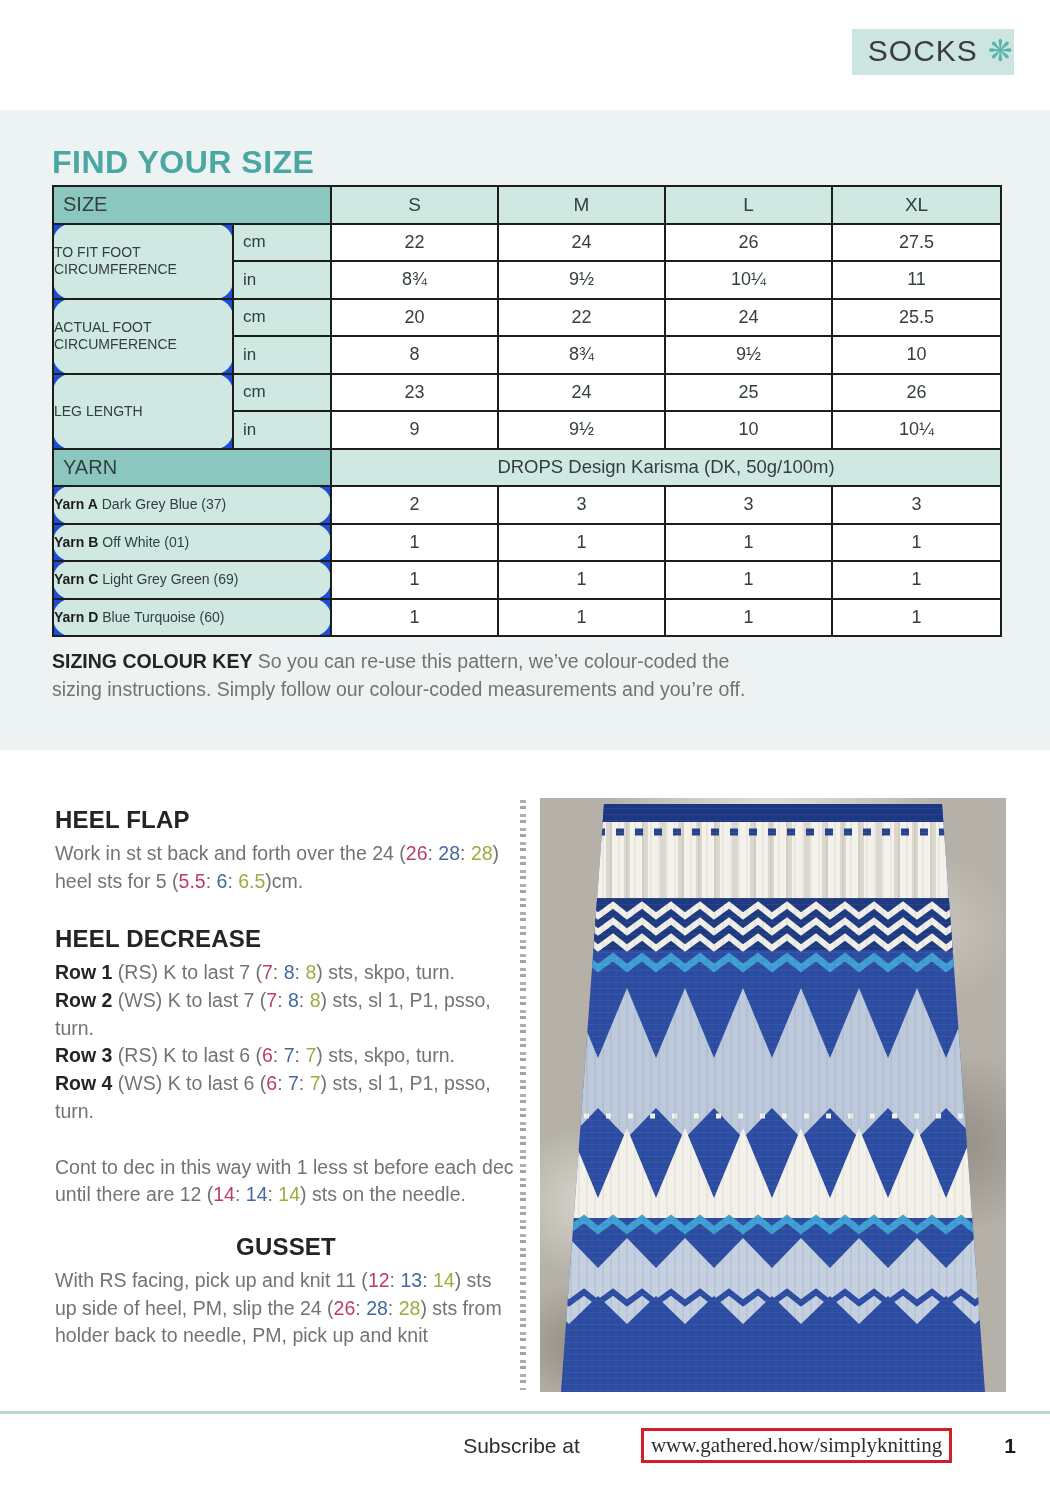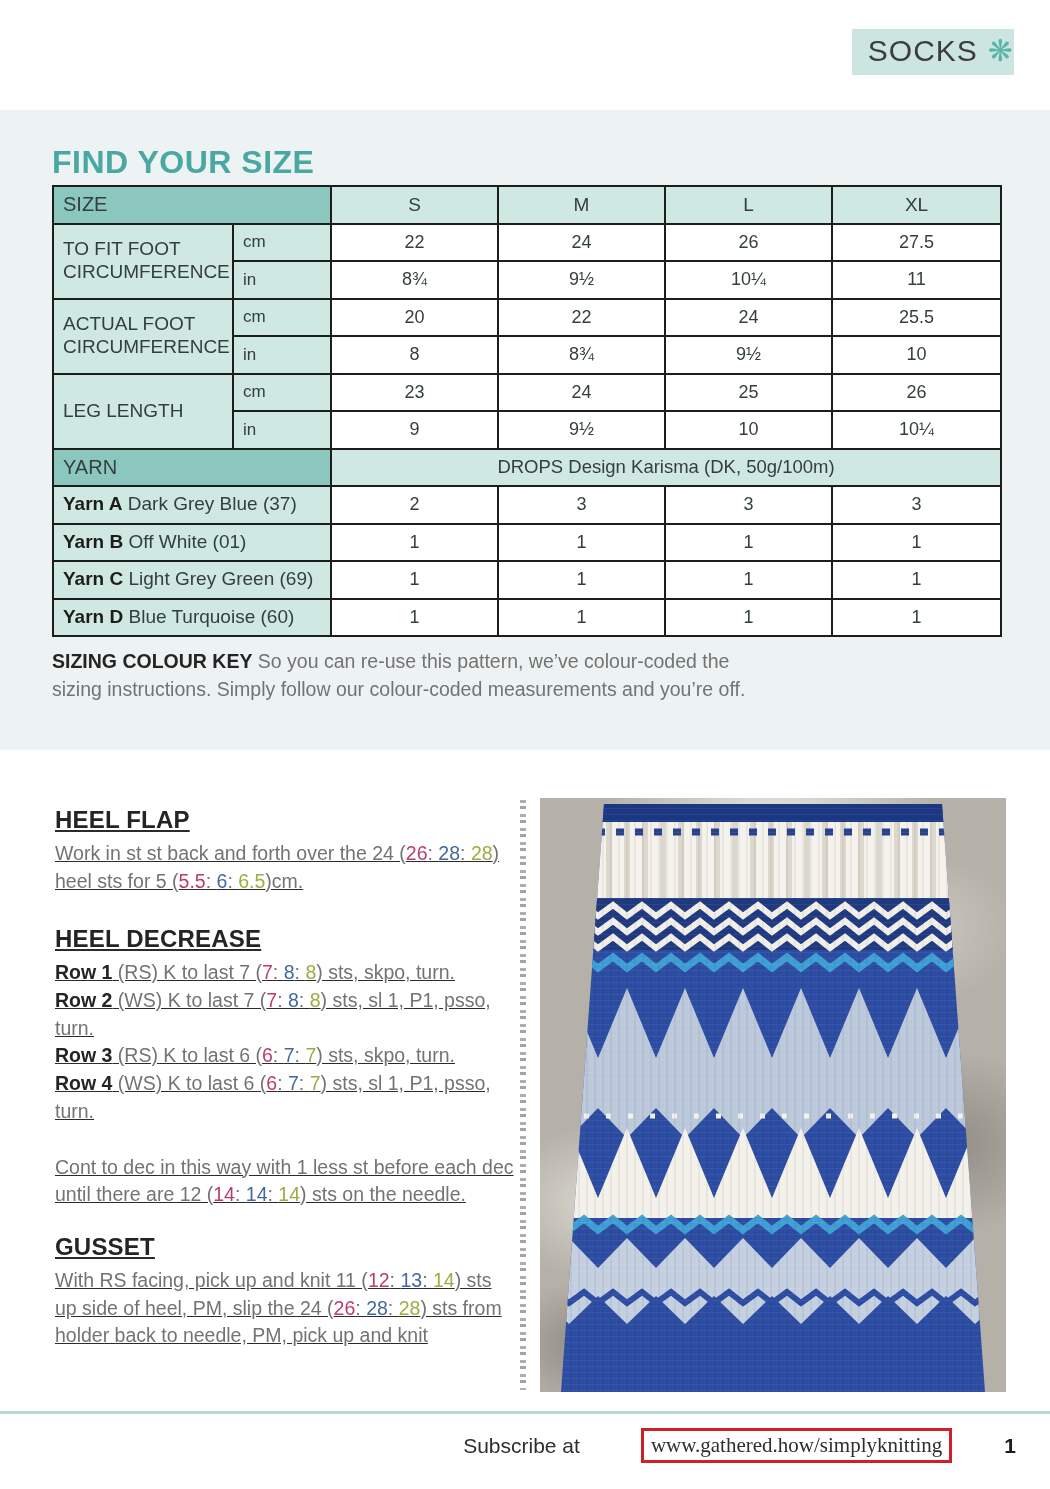--- a/index.html
+++ b/index.html
@@ -22,21 +22,21 @@
   }
   
   table.size-table{
     position:absolute;left:52px;top:185px;width:948px;
     border-collapse:collapse;table-layout:fixed;background:#1d4ed8;
   }
   .size-table td,.size-table th{
     border:2px solid #1d1d1b;padding:0 0 0 0;height:35.5px;
     font-weight:400;font-size:18px;color:#333f3d;
   }
-  .size-table .lbl{padding-left:9px;text-align:left;font-size:19px;line-height:1.2;}
+  .size-table .lbl{text-align:left;font-size:14px;line-height:1.2;border-radius:18px;}
   .size-table .unit{padding-left:9px;text-align:left;font-size:17px;}
   .size-table .val{text-align:center;}
   .cell-dark{background:#8bc7bf;}
   .cell-light{background:#cfe8e2;}
   .cell-white{background:#ffffff;}
   .size-table .size-hdr{padding-left:9px;text-align:left;font-size:20px;}
   .size-table .col-hdr{text-align:center;font-size:19px;}
   .size-table .yarn-brand{text-align:center;font-size:18.5px;}
   .yarn-name{font-weight:700;color:#1d1d1b;}
   
@@ -44,26 +44,26 @@
   .c-b{font-weight:700;color:#242424;}
   .c-m{color:#bd3a6f;}
   .c-l{color:#41699f;}
   .c-xl{color:#9aad3e;}
   
   .sizing-key{
     position:absolute;left:52px;top:648px;width:710px;
     font-size:19.5px;line-height:1.42;color:#2e2e2e;
   }
   
-  .pattern-col{position:absolute;left:55px;top:806px;width:462px;text-decoration:underline;}
+  .pattern-col{position:absolute;left:55px;top:806px;width:462px;}
   .pattern-col h2{font-size:24px;font-weight:700;color:#242424;margin:0 0 6px 0;letter-spacing:.2px;}
   .pattern-col p{margin:0;font-size:19.5px;line-height:1.42;color:#3a3a3a;}
   .gap1{margin-top:30px !important;}
   .gap2{margin-top:28px !important;}
-  .gap3{margin-top:24px !important;}
+  .gap3{margin-top:24px !important;text-align:center;}
   
   .credit-strip{
     position:absolute;left:520px;top:800px;width:6px;height:590px;
     background:repeating-linear-gradient(to bottom,
       #9a9a9a 0 3px,transparent 3px 6px,#8d8d8d 6px 9px,transparent 9px 14px);
     opacity:.8;
   }
   .photo{
     position:absolute;left:540px;top:798px;width:466px;height:594px;overflow:hidden;
     background-color:#b5b1a8;

